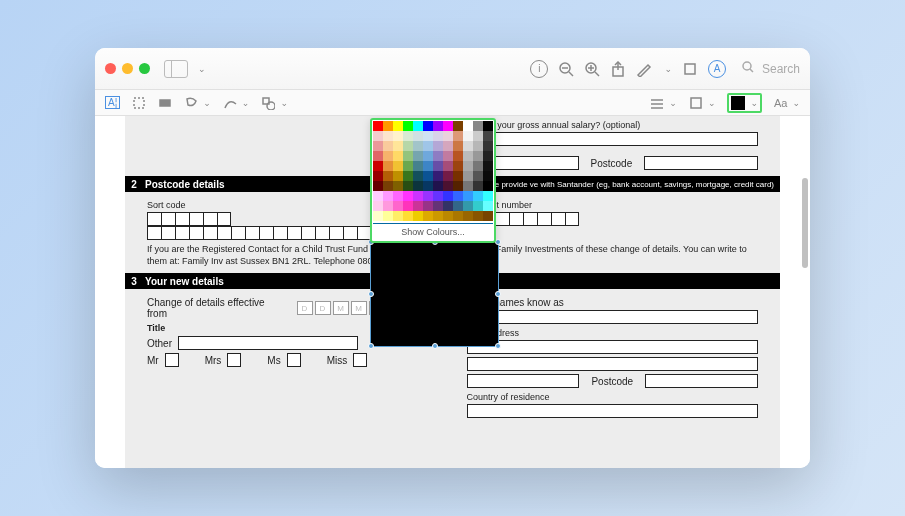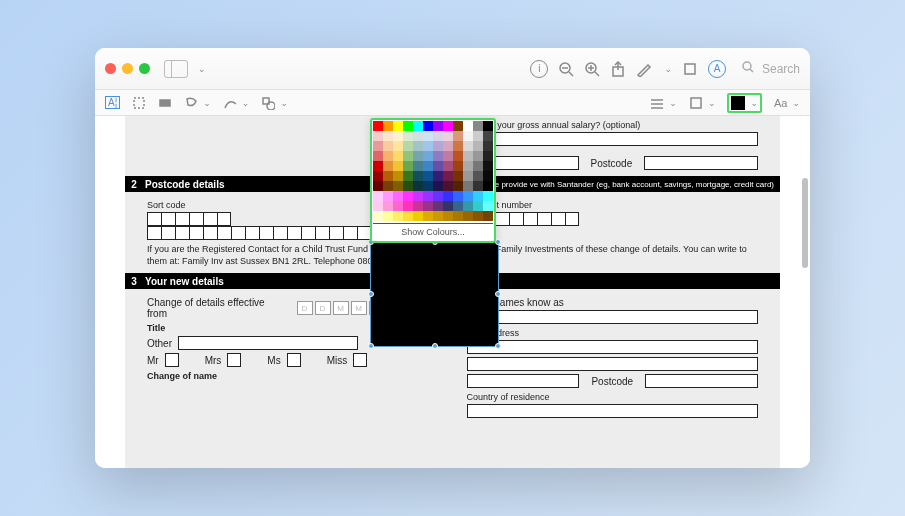--- a/index.html
+++ b/index.html
@@ -255,21 +255,20 @@
             <span style="width:14px"></span>
             <span>Mrs</span>
               <span class="small-box"></span>
             <span style="width:14px"></span>
             <span>Ms</span>
               <span class="small-box"></span>
             <span style="width:14px"></span>
             <span>Miss</span>
               <span class="small-box"></span>
           </div>
-          <div class="label bold">Change of name</div>
         </div>
         <div class="col">
           <div class="row" style="margin-top:4px">
               <span><span style="visibility:hidden">O</span><span>ther names know as</span></span>
             </div>
           <div class="field-box" style="margin-top:2px"></div>
           <div class="label">New address</div>
           <div class="field-box"></div>
           <div class="field-box" style="margin-top:3px"></div>
           <div class="row" style="margin-top:3px">

